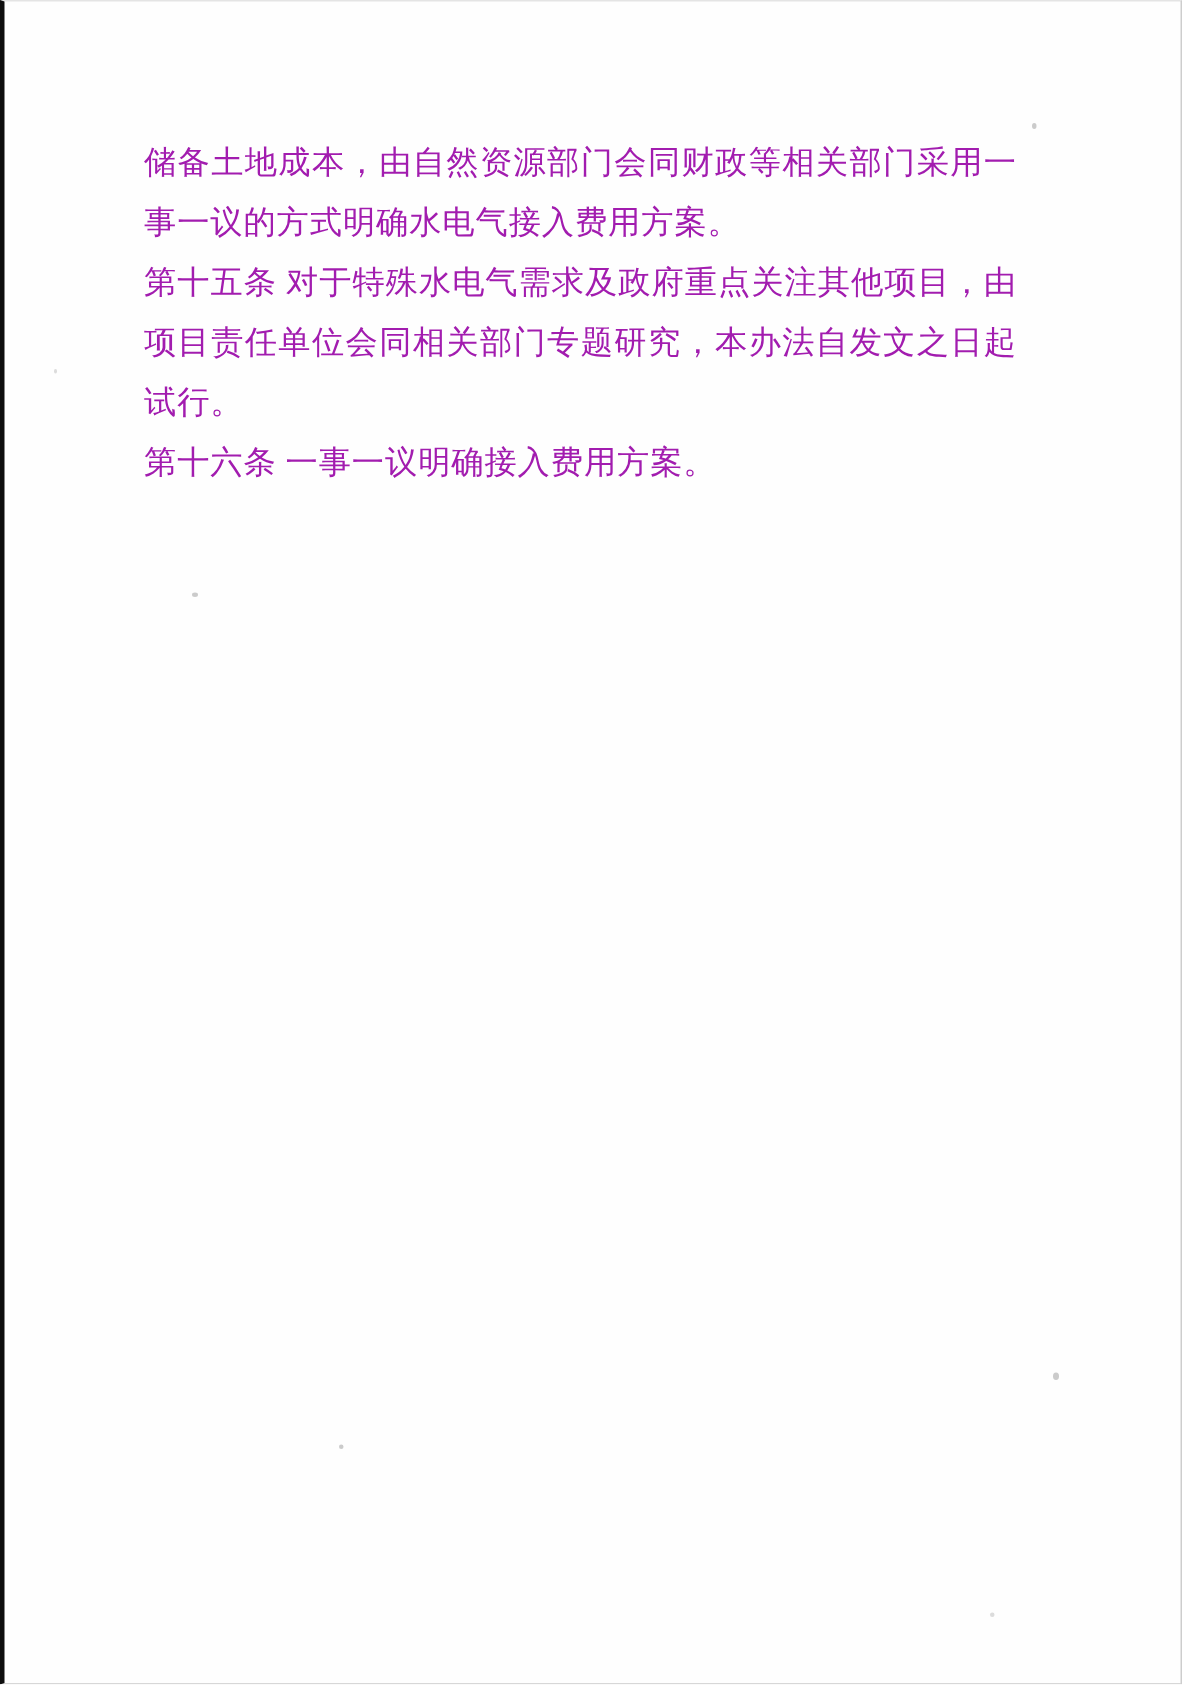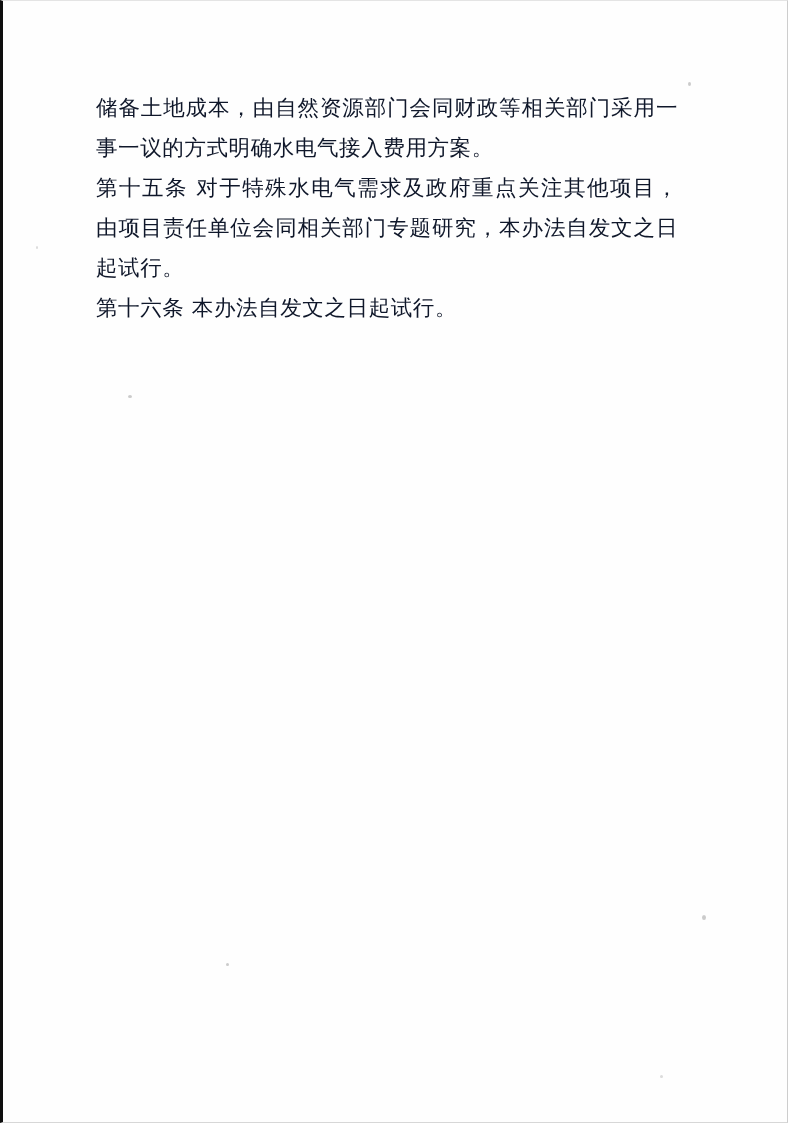--- a/index.html
+++ b/index.html
@@ -29,24 +29,25 @@
   .doc-body {
     position: absolute;
     left: 96px;
     top: 88px;
     width: 582px;
   }
   .para {
     margin: 0;
     font-size: 21.5px;
     line-height: 40px;
-    color: #0f172a;
+    color: #a21caf;
     letter-spacing: 0.6px;
     text-align: justify;
     text-justify: inter-ideograph;
+    font-family: Liberation Serif, serif;
   }
   .para + .para {
     margin-top: 0;
   }
   .speck {
     position: absolute;
     background: #b9b9b9;
     border-radius: 50%;
     opacity: 0.75;
   }
@@ -60,21 +61,21 @@
 </head>
 <body>
 
 <div class="page">
 
   <div class="page-edge"></div>
 
   <div class="doc-body">
     <p class="para">储备土地成本，由自然资源部门会同财政等相关部门采用一事一议的方式明确水电气接入费用方案。</p>
     <p class="para">第十五条 对于特殊水电气需求及政府重点关注其他项目，由项目责任单位会同相关部门专题研究，本办法自发文之日起试行。</p>
-    <p class="para">第十六条  本办法自发文之日起试行。</p>
+    <p class="para">第十六条  一事一议明确接入费用方案。</p>
   </div>
 
   <div class="speck s1"></div>
   <div class="speck s2"></div>
   <div class="speck s3"></div>
   <div class="speck s4"></div>
   <div class="speck s5"></div>
   <div class="speck s6"></div>
 
 </div>

